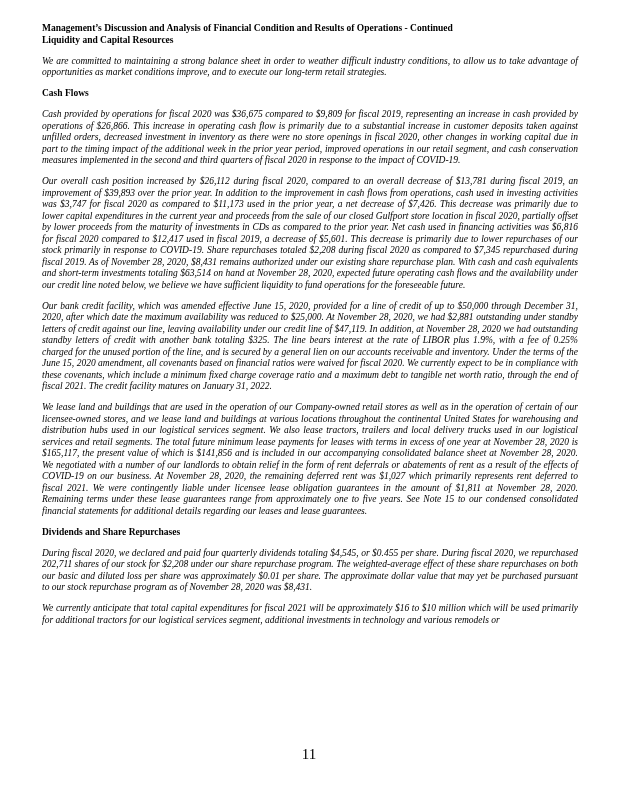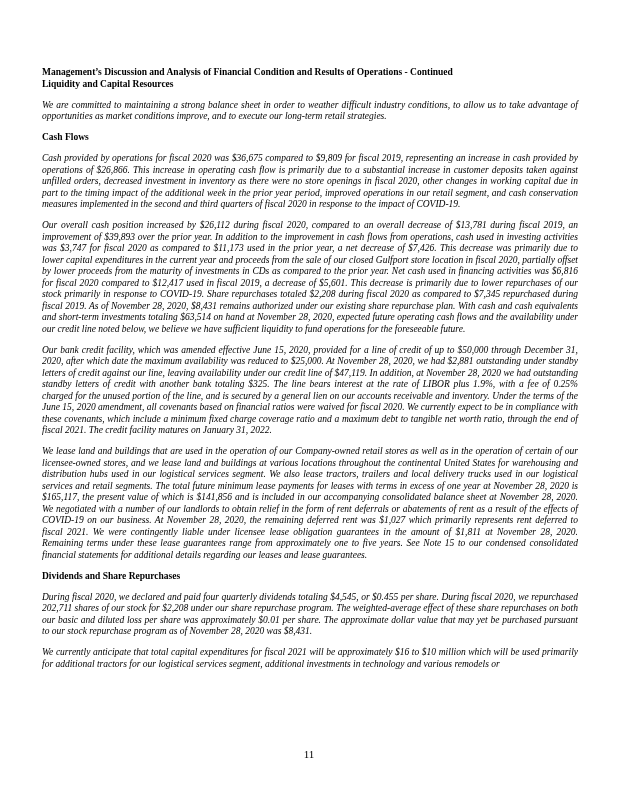--- a/index.html
+++ b/index.html
@@ -6,21 +6,21 @@
     margin: 0;
     padding: 0;
     background: #ffffff;
   }
   .page {
     position: relative;
     width: 618px;
     height: 800px;
     background: #ffffff;
     box-sizing: border-box;
-    padding: 67px 40px 0 42px;
+    padding: 23px 40px 0 42px;
     font-family: "Liberation Serif", serif;
     font-size: 9.5px;
     line-height: 11.5px;
     color: #000000;
     overflow: hidden;
   }
   .page p, .page h2, .page h3 {
     margin: 0 0 9.5px 0;
     padding: 0;
     font-size: 9.5px;
@@ -41,21 +41,21 @@
   .body-para {
     text-align: justify;
     font-style: italic;
   }
   .page-number {
     position: absolute;
     top: 749px;
     left: 0;
     width: 618px;
     text-align: center;
-    font-size: 11px;
+    font-size: 15px;
     line-height: 11.5px;
   }
 </style>
 </head>
 <body>
 
 <div class="page">
 
   <div>
     <p class="title">Management’s Discussion and Analysis of Financial Condition and Results of Operations - Continued</p>

